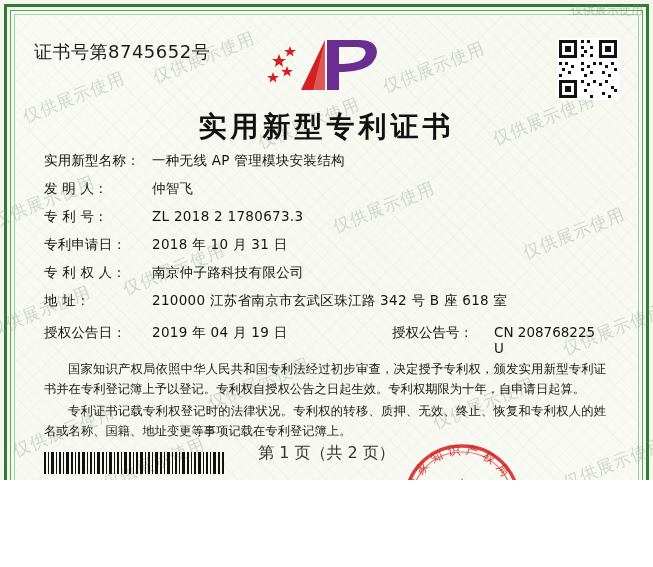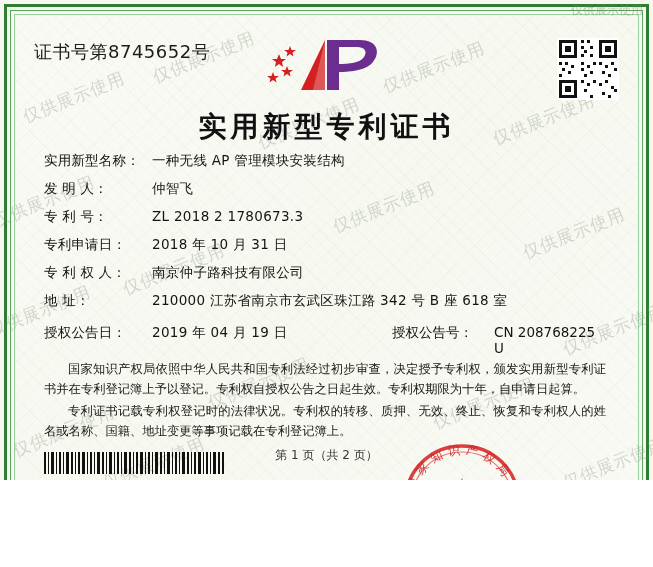--- a/index.html
+++ b/index.html
@@ -202,21 +202,21 @@
     right: 60px; top: 519px;
     font-size: 13px;
     color: #141414;
   }
 
   
   .page-footer {
     position: absolute;
     left: 0; right: 0; bottom: 16px;
     text-align: center;
-    font-size: 12px;
+    font-size: 16px;
     color: #333;
   }
 
   
   .corner-note {
     position: absolute;
     right: 10px; top: 2px;
     font-size: 12px;
     color: rgba(120,135,120,0.45);
   }

